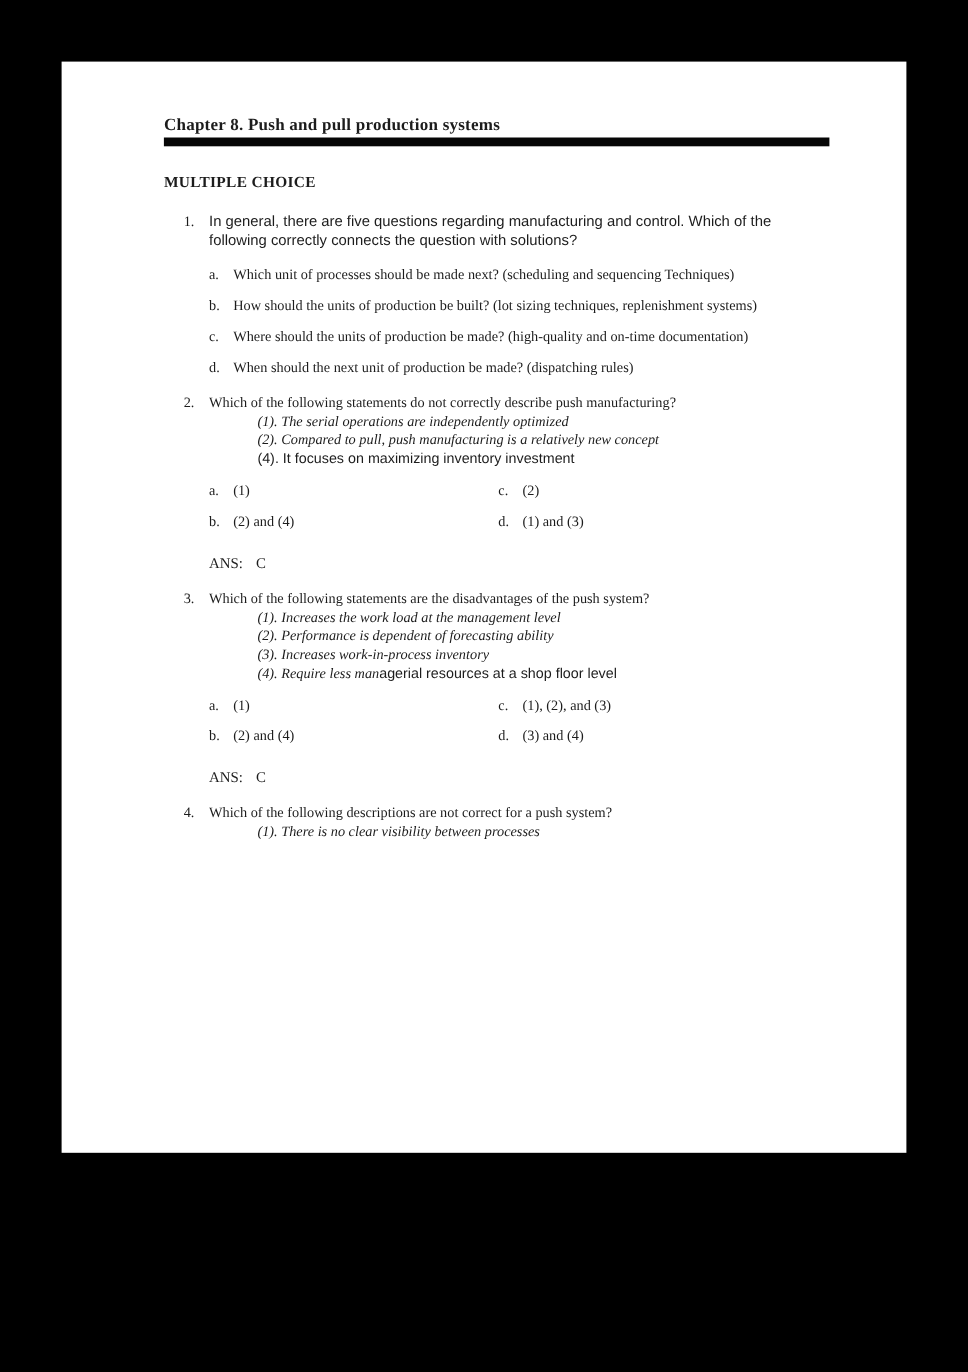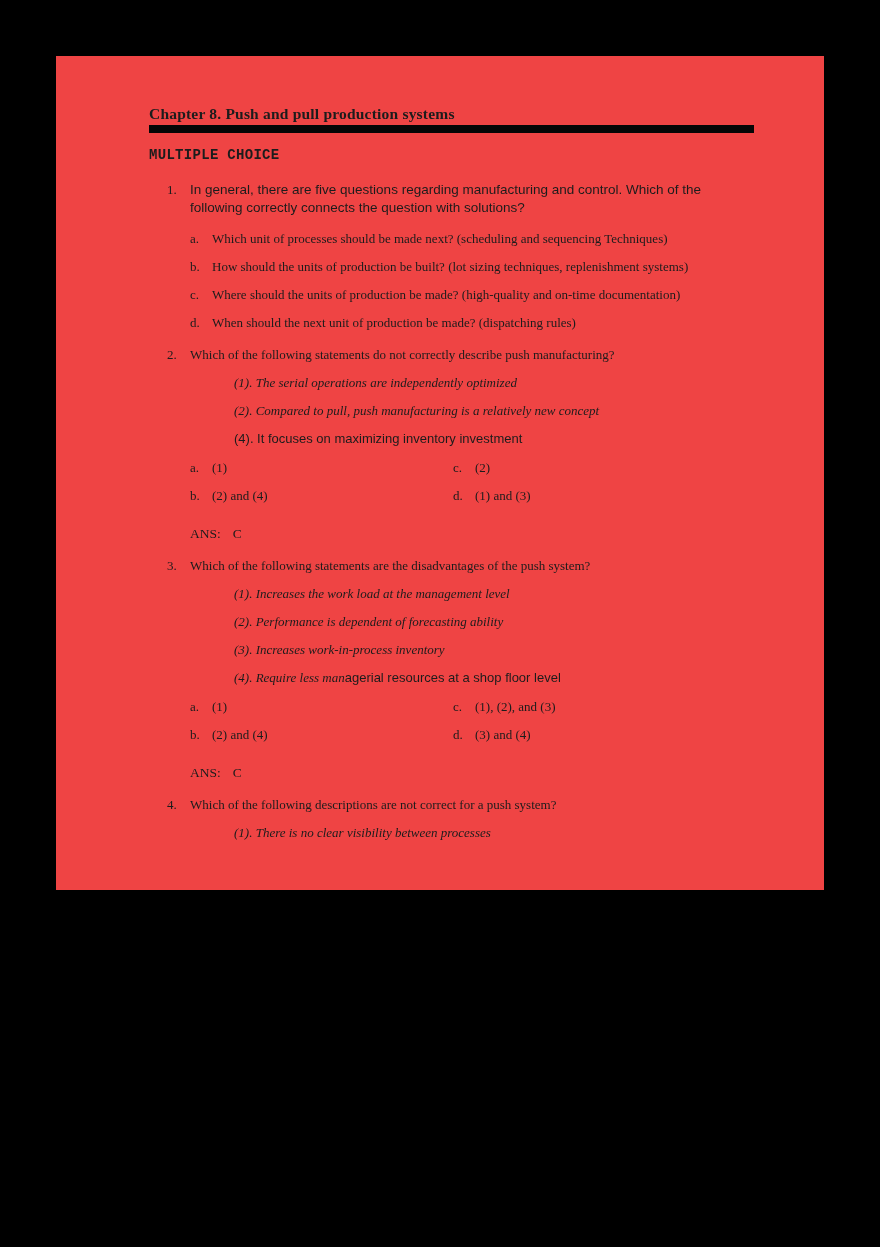--- a/index.html
+++ b/index.html
@@ -11,22 +11,22 @@
     width: 880px;
     height: 1247px;
     position: relative;
     font-family: "Liberation Serif", "DejaVu Serif", serif;
   }
   .page {
     position: absolute;
     left: 56px;
     top: 56px;
     width: 768px;
-    height: 834px;
-    background: #ef4444;
+    height: 992px;
+    background: #ffffff;
     color: #1c1c1c;
     box-sizing: border-box;
     padding: 48px 70px 0 93px;
     overflow: hidden;
   }
   .doc-title {
     font-weight: bold;
     font-size: 15.5px;
     line-height: 19px;
     letter-spacing: 0.2px;
@@ -34,23 +34,22 @@
   }
   .title-rule {
     height: 8px;
     background: #060606;
     margin-top: 2px;
   }
   .section-heading {
     font-weight: bold;
     font-size: 14px;
     letter-spacing: 0.3px;
-    margin-top: 14px;
-    line-height: 17px;
-    font-family: Liberation Mono, monospace;
+    margin-top: 25px;
+    line-height: 17px;
   }
   .q-head {
     display: flex;
     margin-top: 15px;
     padding-left: 18px;
     font-size: 13px;
     line-height: 17px;
   }
   .q-head.first { margin-top: 17px; }
   .q-num {
@@ -72,21 +71,20 @@
     line-height: 17px;
   }
   .opt-row.first { margin-top: 13px; }
   .opt-letter {
     width: 22px;
     flex-shrink: 0;
   }
   .opt-text { max-width: 500px; }
   .statements { padding-left: 85px; }
   .stmt {
-    margin-top: 11px;
     font-size: 13px;
     line-height: 17px;
     font-style: italic;
   }
   .stmt .sans-part,
   .stmt.stmt-sans {
     font-style: normal;
     font-family: "Liberation Sans", "DejaVu Sans", sans-serif;
     font-size: 13px;
     line-height: 18px;

